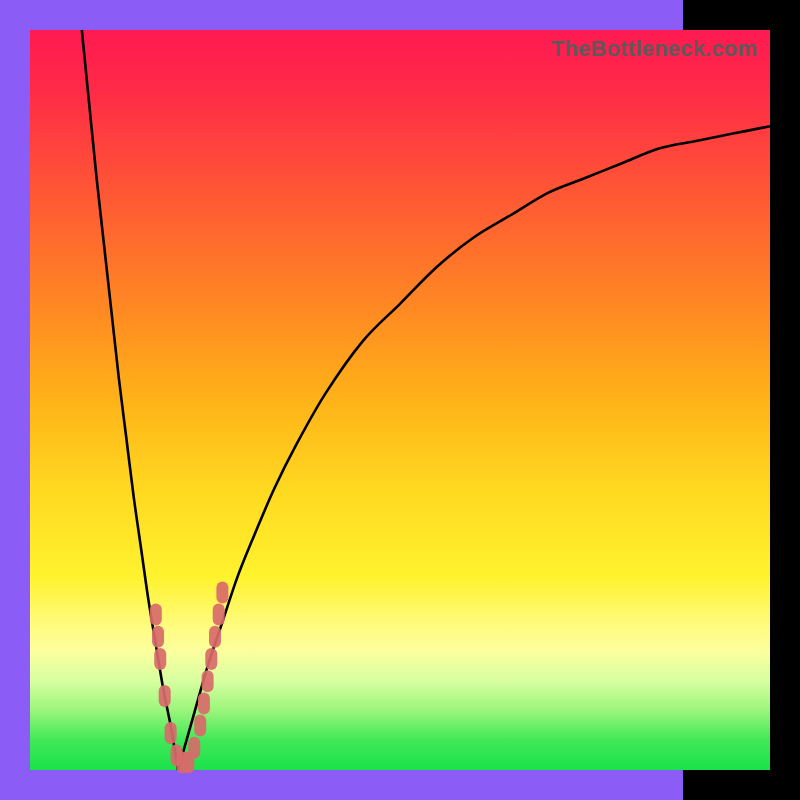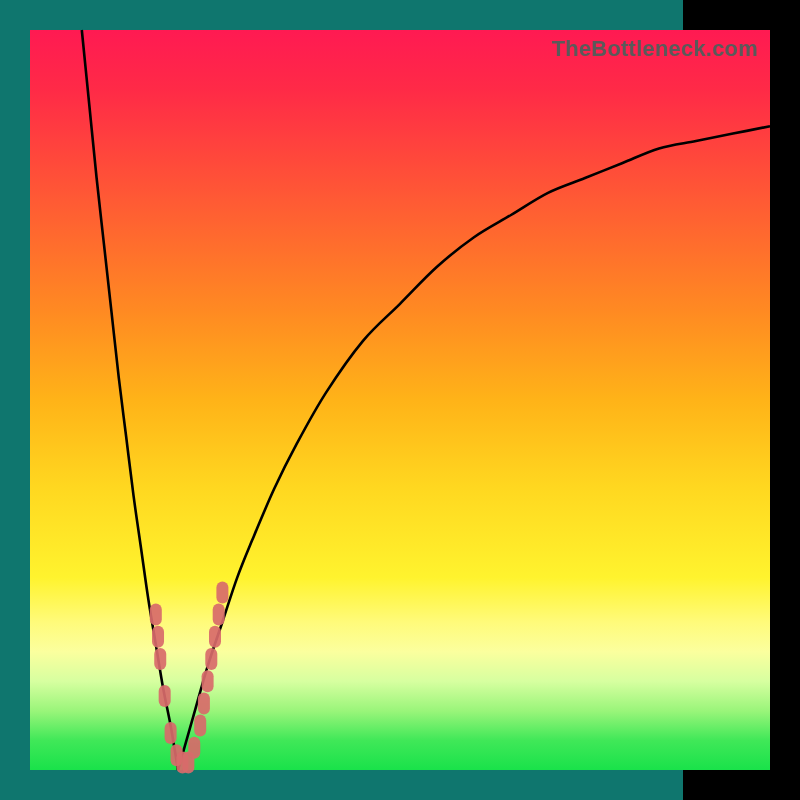--- a/index.html
+++ b/index.html
@@ -10,21 +10,21 @@
     background: #000;
     overflow: hidden;
     font-family: Arial, Helvetica, sans-serif;
   }
   .frame {
     position: absolute;
     left: 0;
     top: 0;
     width: 683px;
     height: 800px;
-    background: #0f766e;
+    background: #8b5cf6;
     text-align: center;
   }
   .plot {
     position: absolute;
     left: 30px;
     top: 30px;
     width: 740px;
     height: 740px;
     
     background: linear-gradient(

